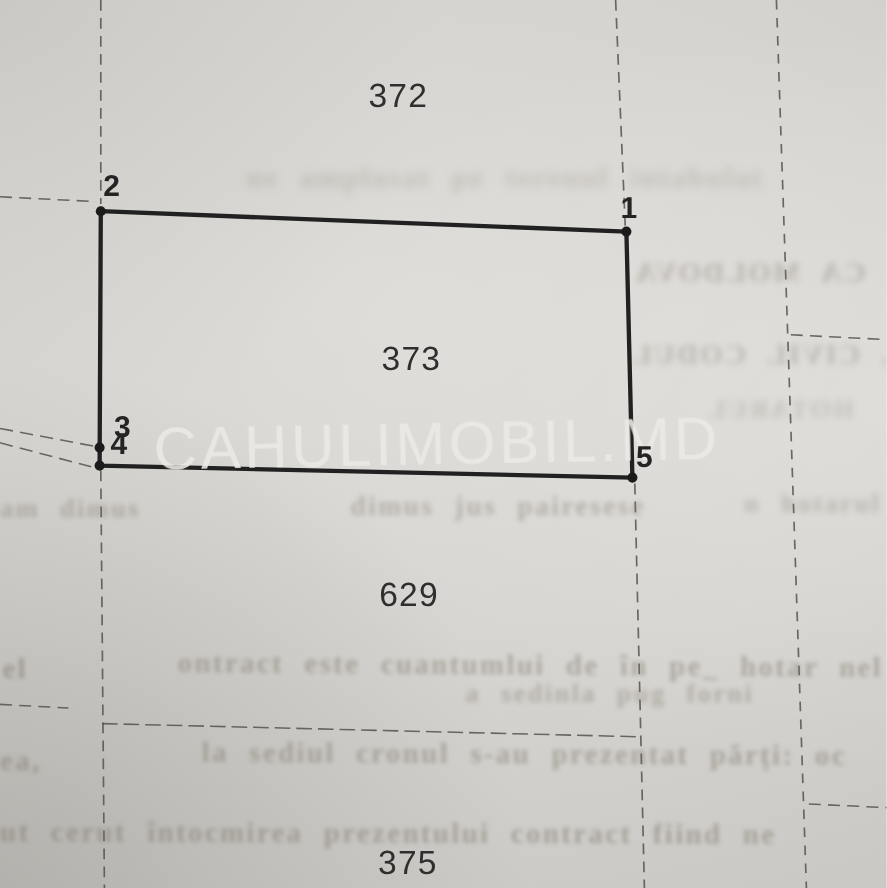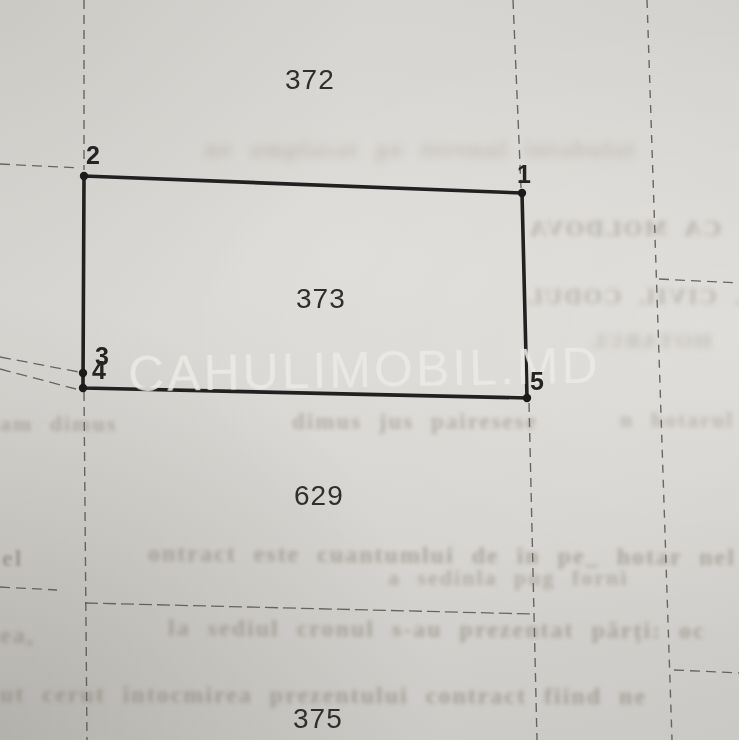--- a/index.html
+++ b/index.html
@@ -13,20 +13,21 @@
       radial-gradient(ellipse at 0% 0%, rgba(160,158,152,0.18), rgba(160,158,152,0) 35%),
       radial-gradient(ellipse at 100% 45%, rgba(255,255,255,0.20), rgba(255,255,255,0) 55%),
       radial-gradient(ellipse 900px 520px at 45% 35%, #dedcd8 0%, #d5d3cf 60%, #cbc9c5 100%);
   }
   #plan-svg{position:absolute;left:0;top:0;}
   .parcel-label{
     position:absolute;
     font-size:28px;font-weight:400;color:#2f2f2f;
     letter-spacing:1px;white-space:nowrap;
     filter:blur(.3px);
+    margin-left:22px;
   }
   .point-label{
     position:absolute;
     font-size:25px;font-weight:700;color:#242424;
     white-space:nowrap;filter:blur(.3px);
   }
   #watermark{
     position:absolute;left:128px;top:341px;
     font-size:50px;font-weight:400;letter-spacing:3px;
     color:#eceae6;opacity:.88;white-space:nowrap;

